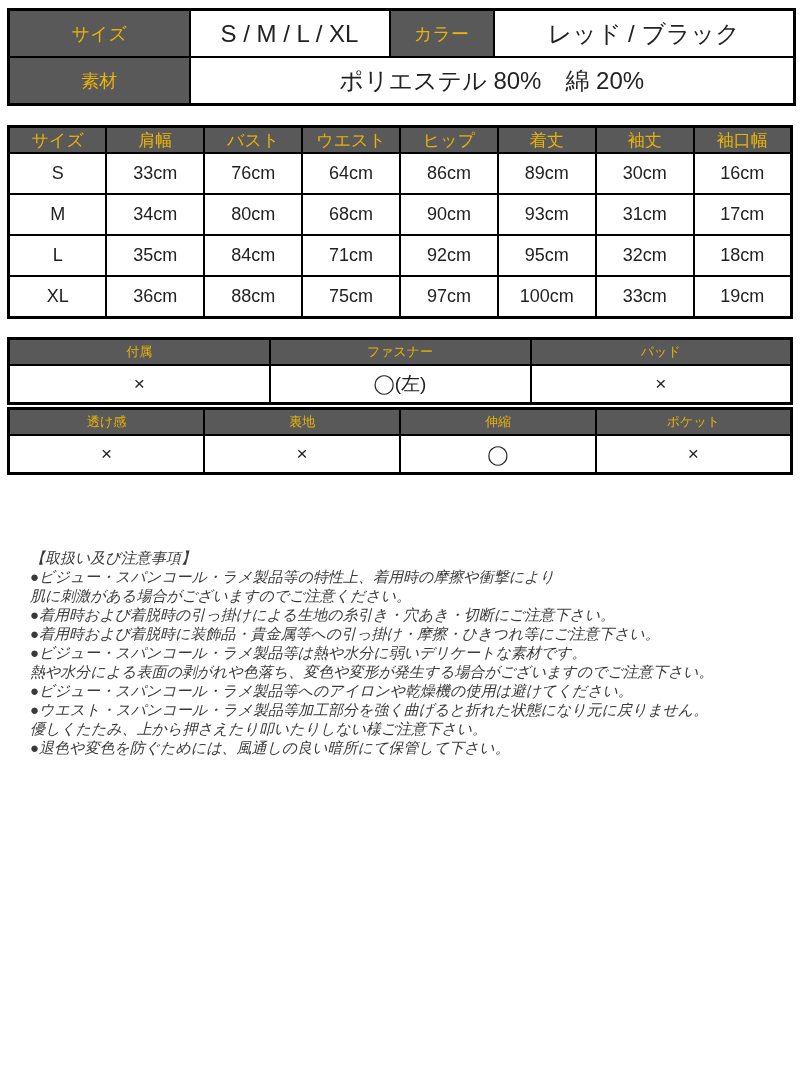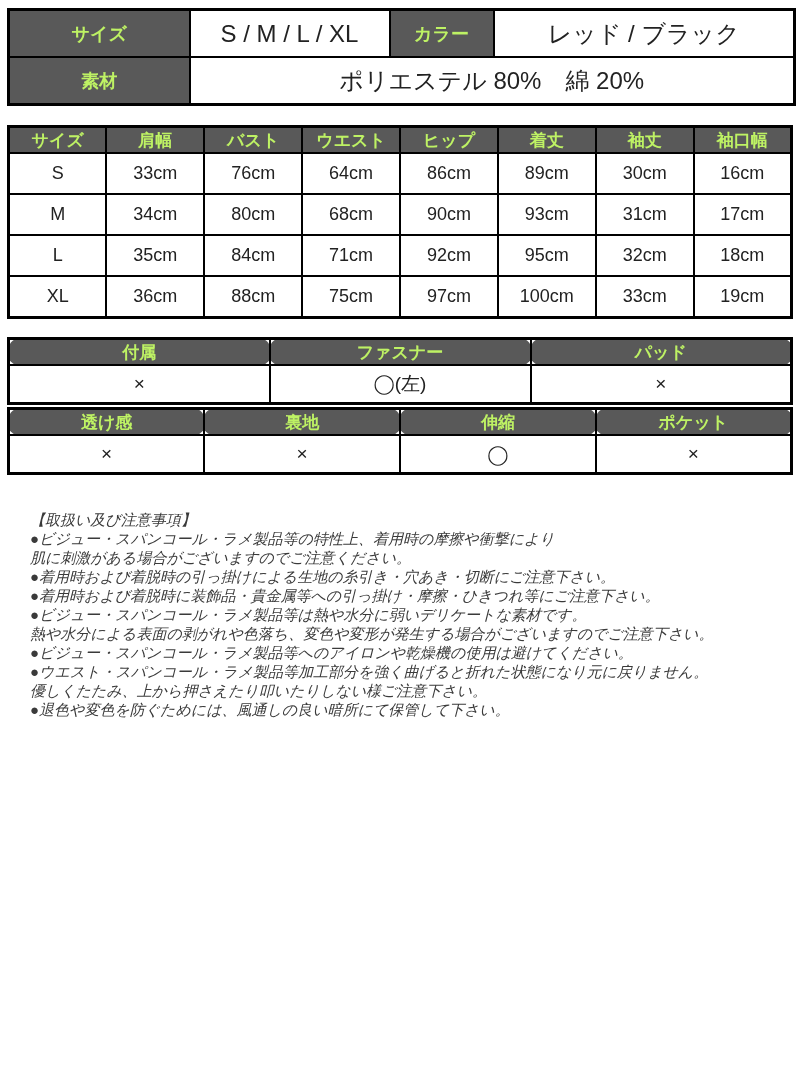--- a/index.html
+++ b/index.html
@@ -21,40 +21,40 @@
   table.tbl th, table.tbl td {
     border: 2px solid #000000;
     text-align: center;
     vertical-align: middle;
     padding: 0;
     overflow: hidden;
     white-space: nowrap;
   }
   table.tbl th {
     background: #595959;
-    color: #bef264;
-    font-weight: bold;
+    color: #eab308;
+    font-weight: normal;
   }
   table.tbl td { background: #ffffff; color: #222222; }
 
   
   .info-table { margin-bottom: 19px; }
   .info-table th { font-size: 18px; height: 45px; }
   .info-table td { font-size: 24px; height: 45px; }
 
   
   .size-table { margin-bottom: 18px; }
   .size-table th { font-size: 17px; height: 24px; }
   .size-table td { font-size: 18px; height: 39px; color: #333333; }
 
   
   .spec-table { margin-bottom: 2px; }
-  .spec-table th { font-size: 17px; height: 24px; border-radius: 9px; }
+  .spec-table th { font-size: 13px; height: 24px; }
   .spec-table td { font-size: 19px; height: 36px; color: #444444; }
-  .spec-table.last { margin-bottom: 35px; }
+  .spec-table.last { margin-bottom: 73px; }
 
   
   .notes {
     margin-left: 23px;
     margin-right: 10px;
     font-size: 15px;
     line-height: 19px;
     color: #3a3a3a;
   }
   .notes .line { white-space: nowrap; font-style: italic; }

